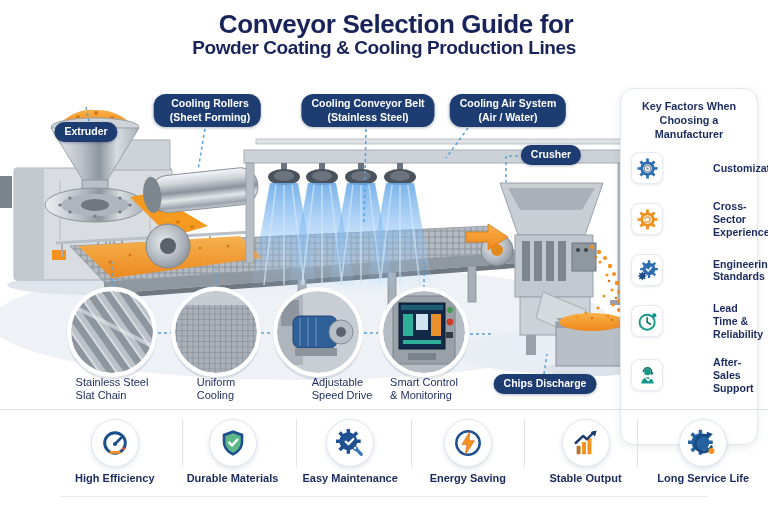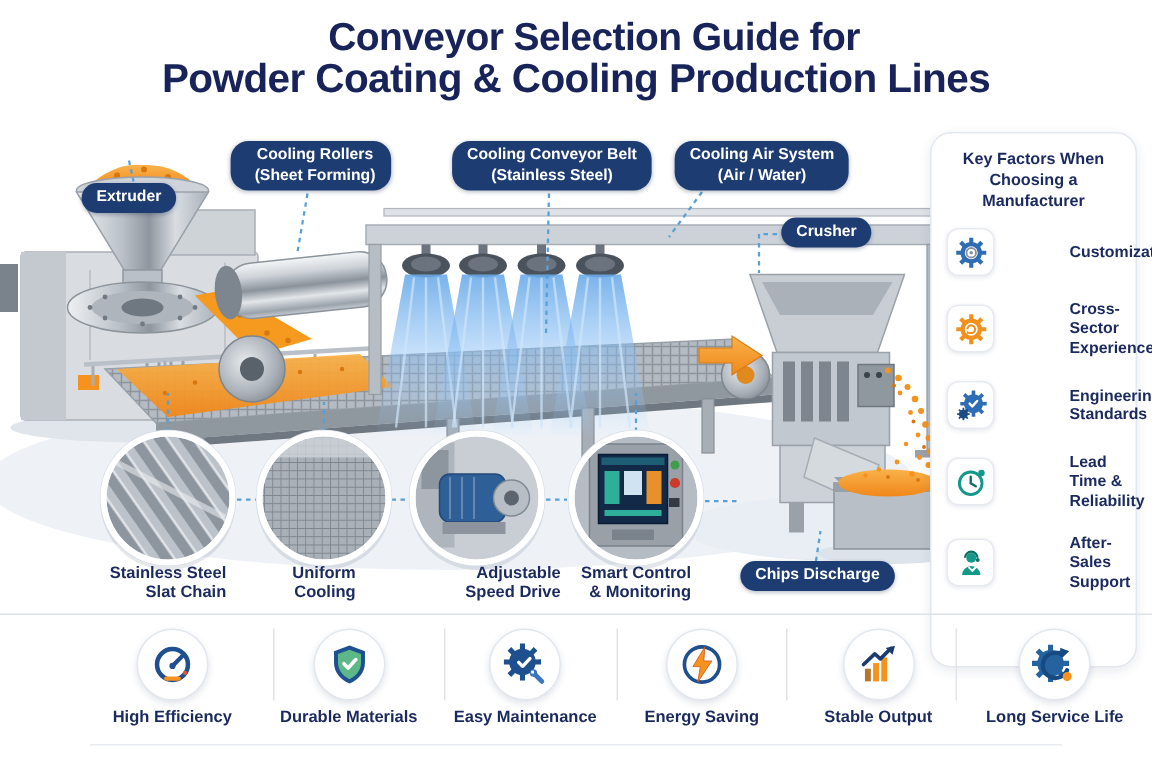--- a/index.html
+++ b/index.html
@@ -3,40 +3,40 @@
 <meta charset="utf-8">
 <style>
   html,body{margin:0;padding:0;background:#ffffff;}
   .canvas{position:relative;width:768px;height:512px;overflow:hidden;background:#ffffff;
           font-family:"Liberation Sans", sans-serif;}
   .scene{position:absolute;left:0;top:0;width:768px;height:512px;}
   
   .title{position:absolute;left:0;top:10px;width:768px;text-align:center;color:#18235a;
          font-weight:bold;line-height:1.08;letter-spacing:-0.4px;}
   .title .l1{font-size:26px;padding-left:24px;}
-  .title .l2{font-size:27px;}
+  .title .l2{font-size:19px;}
   
   .pill{position:absolute;transform:translateX(-50%);background:#1d3c72;color:#ffffff;
         font-size:10.5px;font-weight:bold;line-height:1.3;padding:3px 10px;border-radius:12px;
         text-align:center;white-space:pre-line;box-shadow:0 1px 3px rgba(10,25,60,.3);}
   
   .side-card{position:absolute;left:620px;top:88px;width:138px;height:357px;background:#ffffff;
              border:1px solid #e3e7ee;border-radius:14px;box-shadow:0 2px 8px rgba(25,45,90,.10);
              padding:10px 7px 6px;box-sizing:border-box;}
   .side-title{font-size:10.8px;font-weight:bold;color:#1b2a5e;text-align:center;line-height:1.3;
               white-space:pre-line;margin-bottom:11px;}
   .side-item{display:flex;align-items:center;gap:8px;margin:0 0 16px 3px;}
   .side-ic{width:30px;height:30px;border:1px solid #e7eaf0;border-radius:8px;background:#ffffff;
            box-shadow:0 1px 3px rgba(20,40,80,.10);display:flex;align-items:center;justify-content:center;
            flex:0 0 auto;}
   .side-ic svg{width:23px;height:23px;}
   .side-label{font-size:10.6px;font-weight:bold;color:#1b2a5e;line-height:1.2;white-space:pre-line;margin-left:42px;}
   
-  .inset-label{position:absolute;transform:translateX(-50%);font-size:11px;font-weight:bold;
-               color:#1b2a5e;text-align:right;line-height:1.22;white-space:pre-line;top:376px;}
+  .inset-label{position:absolute;transform:translateX(-50%);font-size:11px;font-weight:normal;
+               color:#1b2a5e;text-align:left;line-height:1.22;white-space:pre-line;top:376px;}
   
   .strip-line{position:absolute;top:409px;left:0;width:768px;height:1px;background:#dde2e8;}
   .strip-line2{position:absolute;top:496px;left:60px;width:648px;height:1px;background:#e7ebf0;}
   .strip{position:absolute;left:56px;right:6px;top:410px;height:92px;display:flex;background:transparent;}
   .cell{flex:1;display:flex;flex-direction:column;align-items:center;padding-top:9px;}
   .fcirc{width:46px;height:46px;border-radius:50%;background:#ffffff;border:1px solid #e2e7ee;
          box-shadow:0 2px 5px rgba(30,50,90,.14);display:flex;align-items:center;justify-content:center;}
   .fcirc svg{width:30px;height:30px;}
   .flabel{margin-top:5px;font-size:11px;font-weight:bold;color:#1b2a5e;white-space:nowrap;}
   .vdiv{position:absolute;top:419px;height:48px;width:1px;background:#e0e4ea;}

